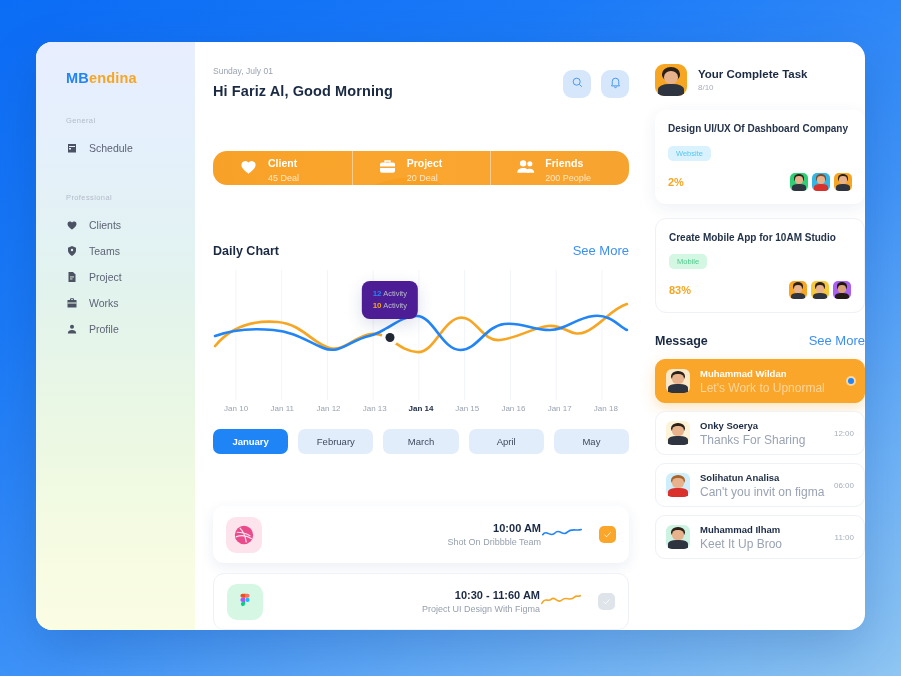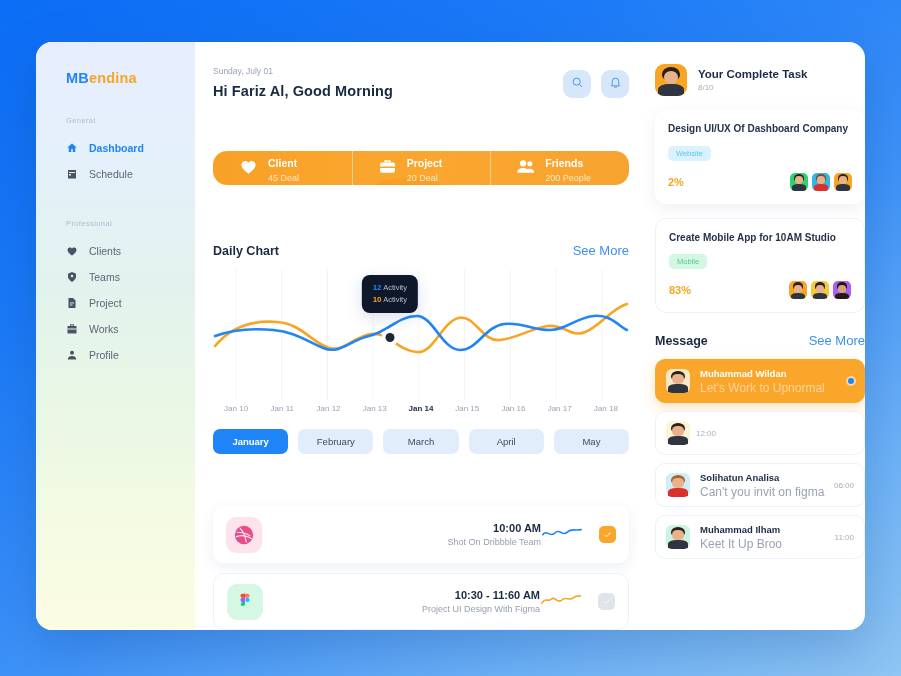--- a/index.html
+++ b/index.html
@@ -130,23 +130,23 @@
   .see-more { font-size: 13px; color: #3c90f2; cursor: pointer; }
 
   #chart-area {
     position: relative;
     height: 130px;
     margin-top: 12px;
   }
   #chart-area svg.plot { width: 100%; height: 100%; display: block; }
   #chart-tooltip {
     position: absolute;
-    left: 42.5%; top: 5px;
+    left: 42.5%; top: 11px;
     transform: translateX(-50%);
-    background: #0f172a;
+    background: #4c1d95;
     border-radius: 8px;
     box-shadow: 0 5px 16px rgba(30,60,120,.16);
     padding: 7px 11px;
   }
   #chart-tooltip .trow { font-size: 7.5px; color: #b6bdc9; white-space: nowrap; line-height: 1.5; }
   #chart-tooltip .tnum { font-weight: bold; font-size: 8px; }
   #chart-tooltip .trow.blue .tnum { color: #2285f6; }
   #chart-tooltip .trow.orange .tnum { color: #f6a623; }
   #chart-dot {
     position: absolute; left: 42.5%; top: 63px;
@@ -260,28 +260,20 @@
 
 <div id="app-window">
 
   <aside id="sidebar">
     <div class="logo">
       <span class="mb">MB</span><span class="endina">endina</span>
     </div>
 
     <div class="nav-group-label">General</div>
 
-    <div class="nav-item active">
-      <span class="ico">
-        <svg viewBox="0 0 24 24">
-            <path d="M12 3 2.5 11h3v9h5v-6h3v6h5v-9h3z"></path>
-          </svg>
-      </span>
-      <span>Dashboard</span>
-    </div>
 
     <div class="nav-item">
       <span class="ico">
         <svg viewBox="0 0 24 24">
             <path d="M4 4h16v17H4z"></path>
             <rect x="6" y="8" width="12" height="2" fill="#e4f0fb"></rect>
             <rect x="6" y="12" width="4" height="3" fill="#e4f0fb"></rect>
           </svg>
       </span>
       <span>Schedule</span>
@@ -627,20 +619,24 @@
       </div>
 
       <div class="msg-item">
         <span class="msg-av" style="background:#fdf3d8">
             <span class="face">
               <span class="hair"></span>
               <span class="skin"></span>
               <span class="body"></span>
             </span>
           </span>
+        <span class="msg-text">
+          <span class="msg-name" style="display:block">Onky Soerya</span>
+          <span class="msg-prev" style="display:block">Thanks For Sharing</span>
+        </span>
         <span class="msg-time">12:00</span>
       </div>
 
       <div class="msg-item">
         <span class="msg-av" style="background:#cfeefb">
             <span class="face">
               <span class="hair" style="background:#a9632c"></span>
               <span class="skin"></span>
               <span class="body" style="background:#d9302c"></span>
             </span>

